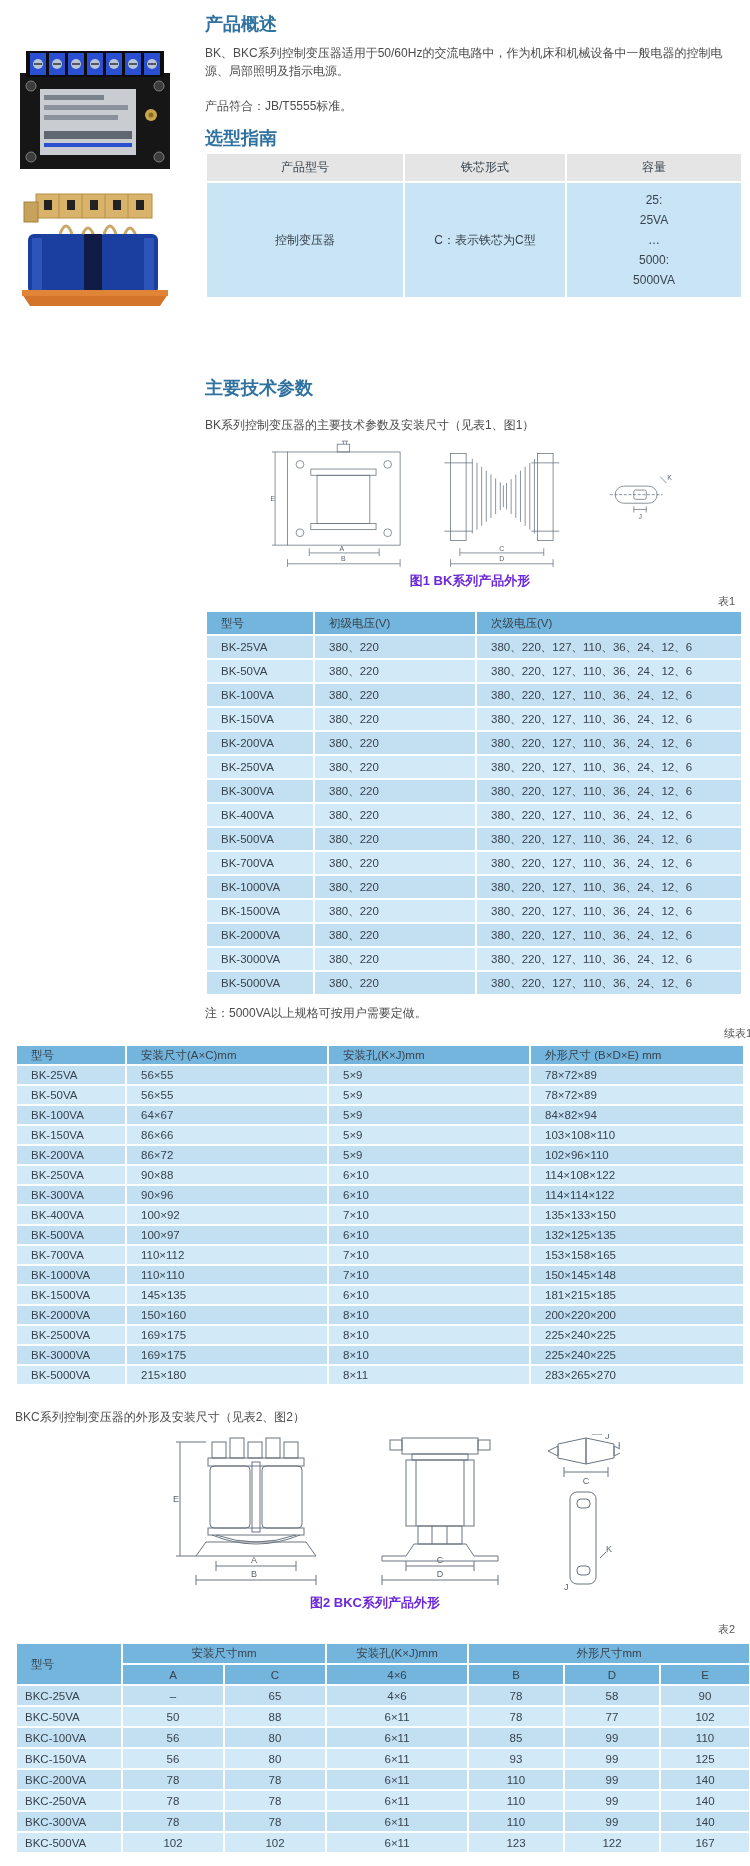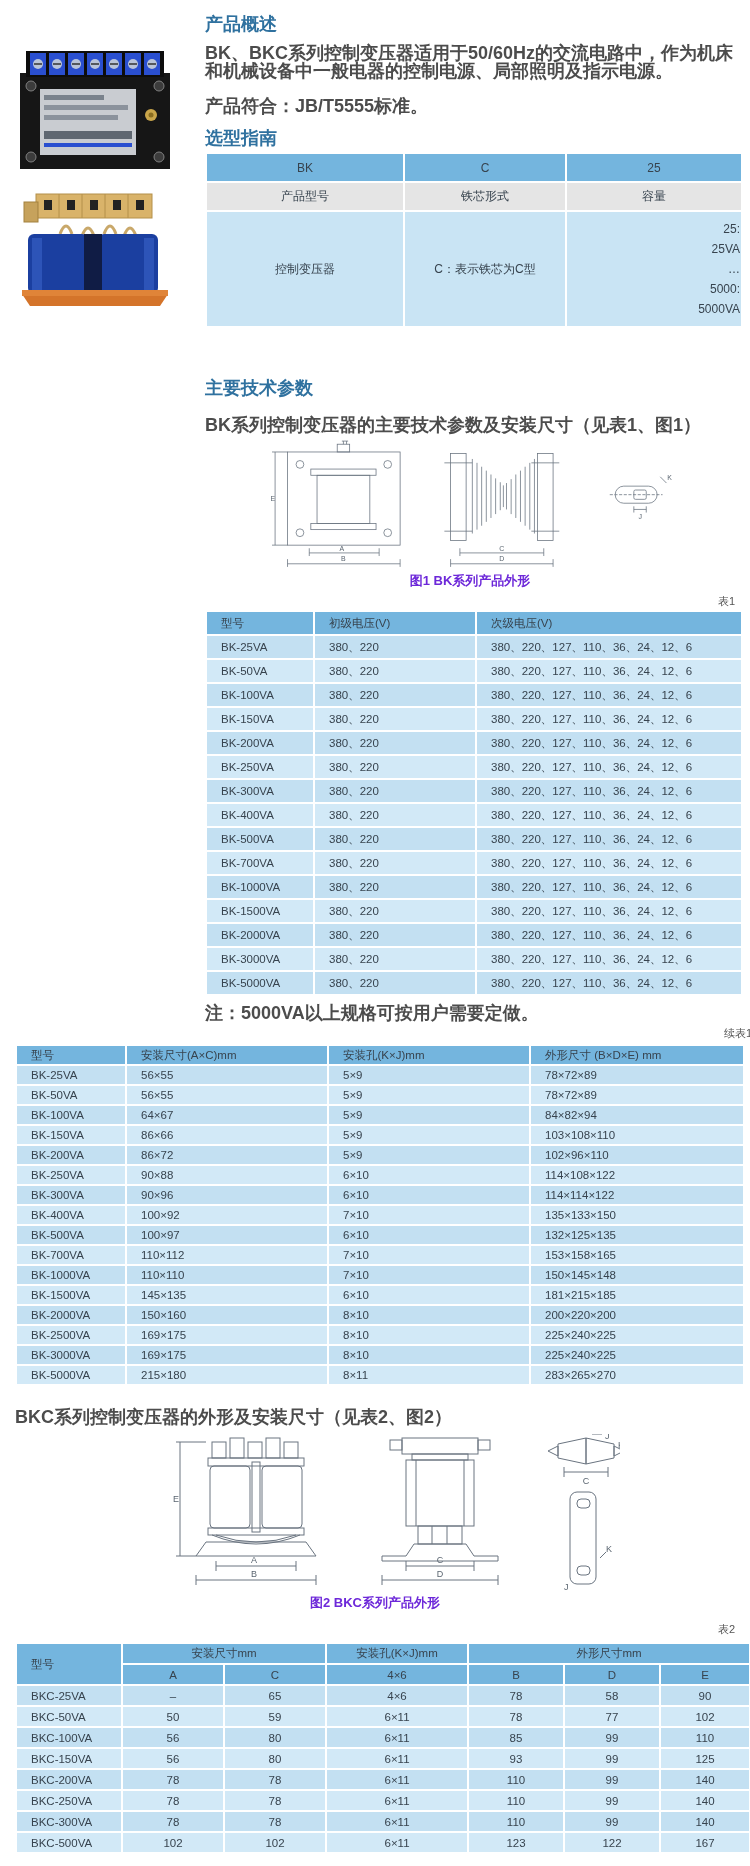--- a/index.html
+++ b/index.html
@@ -1,50 +1,50 @@
 <!DOCTYPE html>
 <html><head>
 <meta charset="utf-8">
 <style>
   html,body{margin:0;padding:0;background:#ffffff;}
   #page{position:relative;width:750px;height:1866px;background:#ffffff;overflow:hidden;
         font-family:"Liberation Sans","DejaVu Sans",sans-serif;color:#4a4a4a;}
   .abs{position:absolute;}
   .sec-heading{font-size:18px;font-weight:bold;color:#2f719f;}
-  .body-text{font-size:18px;line-height:18px;color:#4c4c4c;font-weight:bold;}
+  .body-text{font-size:12px;line-height:18px;color:#4c4c4c;}
   .tag{font-size:11px;color:#555;text-align:right;}
   .caption{font-size:13px;color:#6d28d9;text-align:center;font-weight:bold;}
 
   
   table.blue{border-collapse:separate;border-spacing:2px;table-layout:fixed;}
   table.blue th, table.blue td{font-weight:normal;font-size:11.5px;color:#37434e;
         overflow:hidden;white-space:nowrap;}
   table.blue th{background:#74b5de;}
   table.blue tbody tr:nth-child(odd) td{background:#c3e0f2;}
   table.blue tbody tr:nth-child(even) td{background:#d2e9f7;}
 
   
   #table1{width:530px;}
   #table1 th,#table1 td{height:22px;text-align:left;padding:0 0 0 14px;}
   
   #table1b{width:720px;}
   #table1b th,#table1b td{height:18px;text-align:left;padding:0 0 0 14px;}
   
   #table2{width:720px;}
   #table2 th,#table2 td{height:19px;text-align:center;padding:0;}
-  #table2 td:first-child{text-align:left;padding-left:14px;}
+  #table2 td:first-child{text-align:left;padding-left:8px;}
   #table2 th.model{text-align:left;padding-left:14px;}
 
   
   #selTable{width:530px;border-collapse:separate;border-spacing:2px;table-layout:fixed;}
   #selTable td{font-size:12px;color:#37434e;text-align:center;}
   #selTable tr.r1 td{background:#74b5de;height:25px;}
   #selTable tr.r2 td{background:#e5e5e5;height:25px;}
   #selTable tr.r3 td{background:#c9e4f4;height:112px;vertical-align:middle;}
-  #selTable tr.r3 td.cap{text-align:right;}
+  #selTable tr.r3 td.cap{text-align:center;}
   #selTable tr.r3 td.cap div{line-height:20px;}
 
   svg text{font-family:"Liberation Sans","DejaVu Sans",sans-serif;}
   .dim{font-size:9px;fill:#5a6570;}
   .drw{stroke:#6a7480;stroke-width:1;fill:none;}
 </style>
 </head>
 <body>
 
 <div id="page">
@@ -120,25 +120,20 @@
 
   <div class="abs sec-heading" style="left:205px;top:126px">选型指南</div>
 
   <table id="selTable" class="abs" style="left:205px;top:152px">
     <colgroup>
         <col style="width:196px">
         <col style="width:160px">
         <col style="width:174px">
       </colgroup>
     <tbody>
-        <tr class="r1">
-      <td>BK</td>
-      <td>C</td>
-      <td>25</td>
-    </tr>
     <tr class="r2">
       <td>产品型号</td>
       <td>铁芯形式</td>
       <td>容量</td>
     </tr>
     <tr class="r3">
       <td>控制变压器</td>
       <td>C：表示铁芯为C型</td>
       <td class="cap">
             <div>25:</div>
@@ -544,21 +539,21 @@
           <td>–</td>
           <td>65</td>
           <td>4×6</td>
           <td>78</td>
           <td>58</td>
           <td>90</td>
         </tr>
         <tr>
           <td>BKC-50VA</td>
           <td>50</td>
-          <td>59</td>
+          <td>88</td>
           <td>6×11</td>
           <td>78</td>
           <td>77</td>
           <td>102</td>
         </tr>
         <tr>
           <td>BKC-100VA</td>
           <td>56</td>
           <td>80</td>
           <td>6×11</td>

